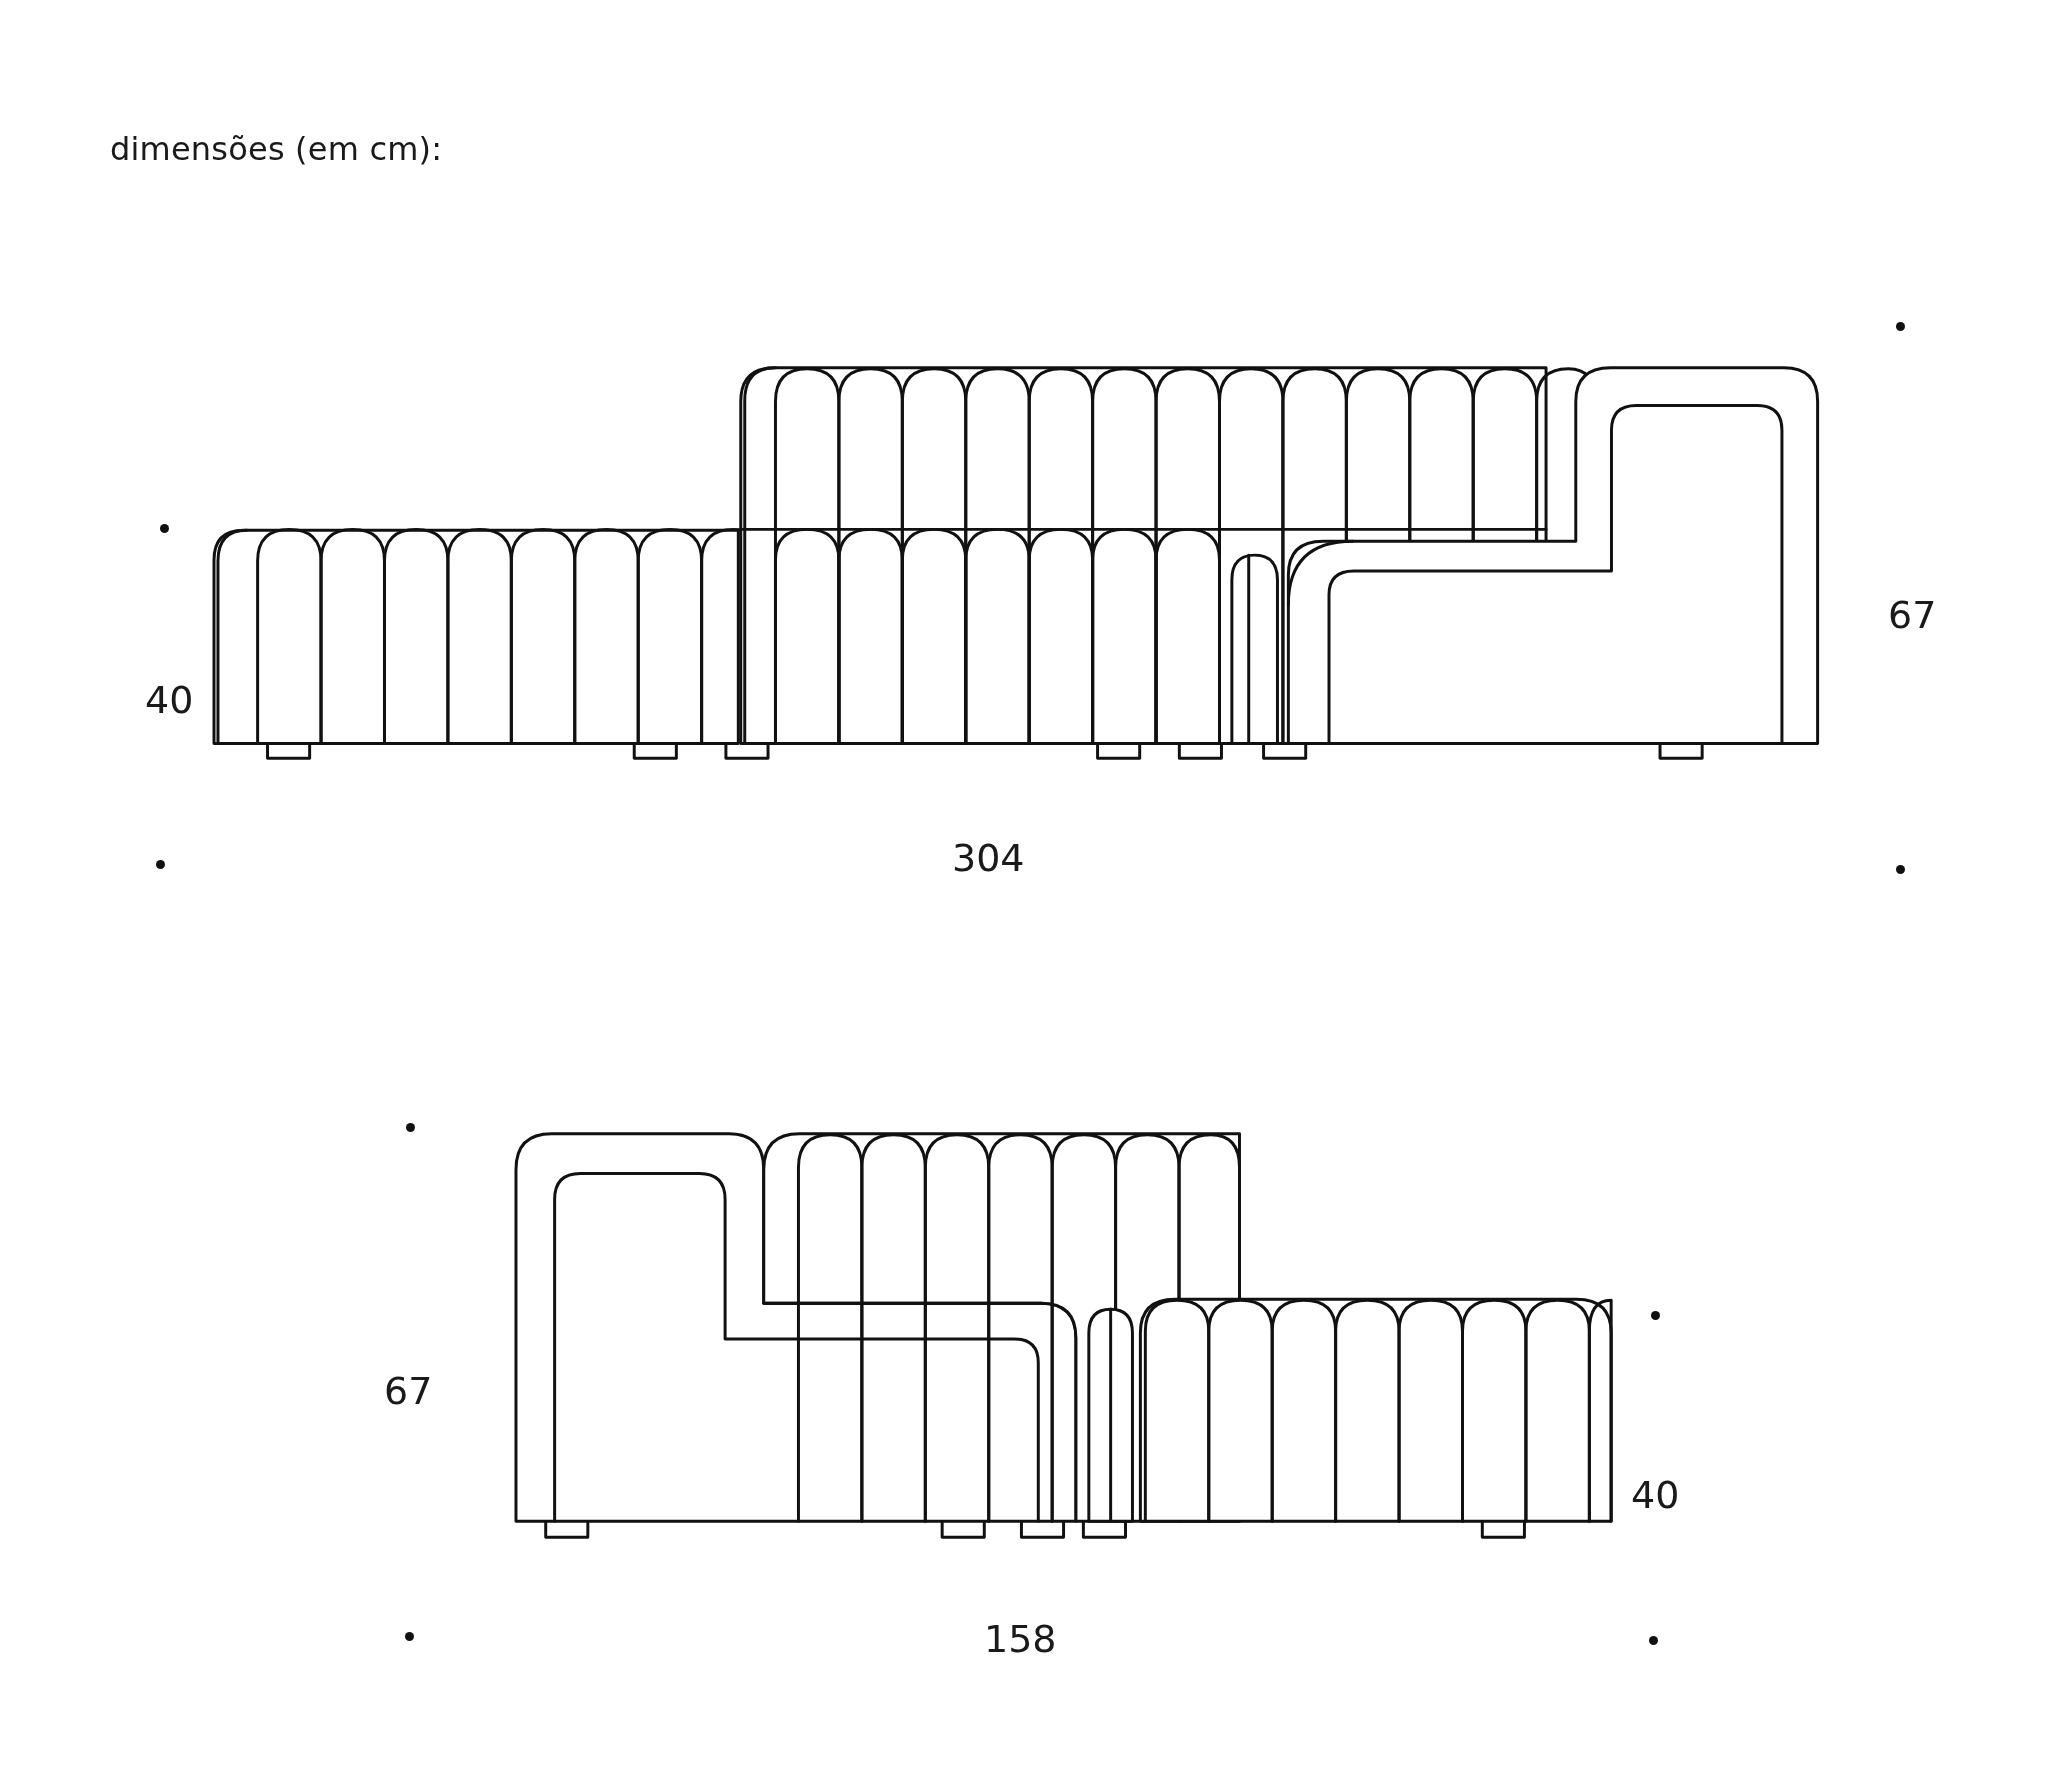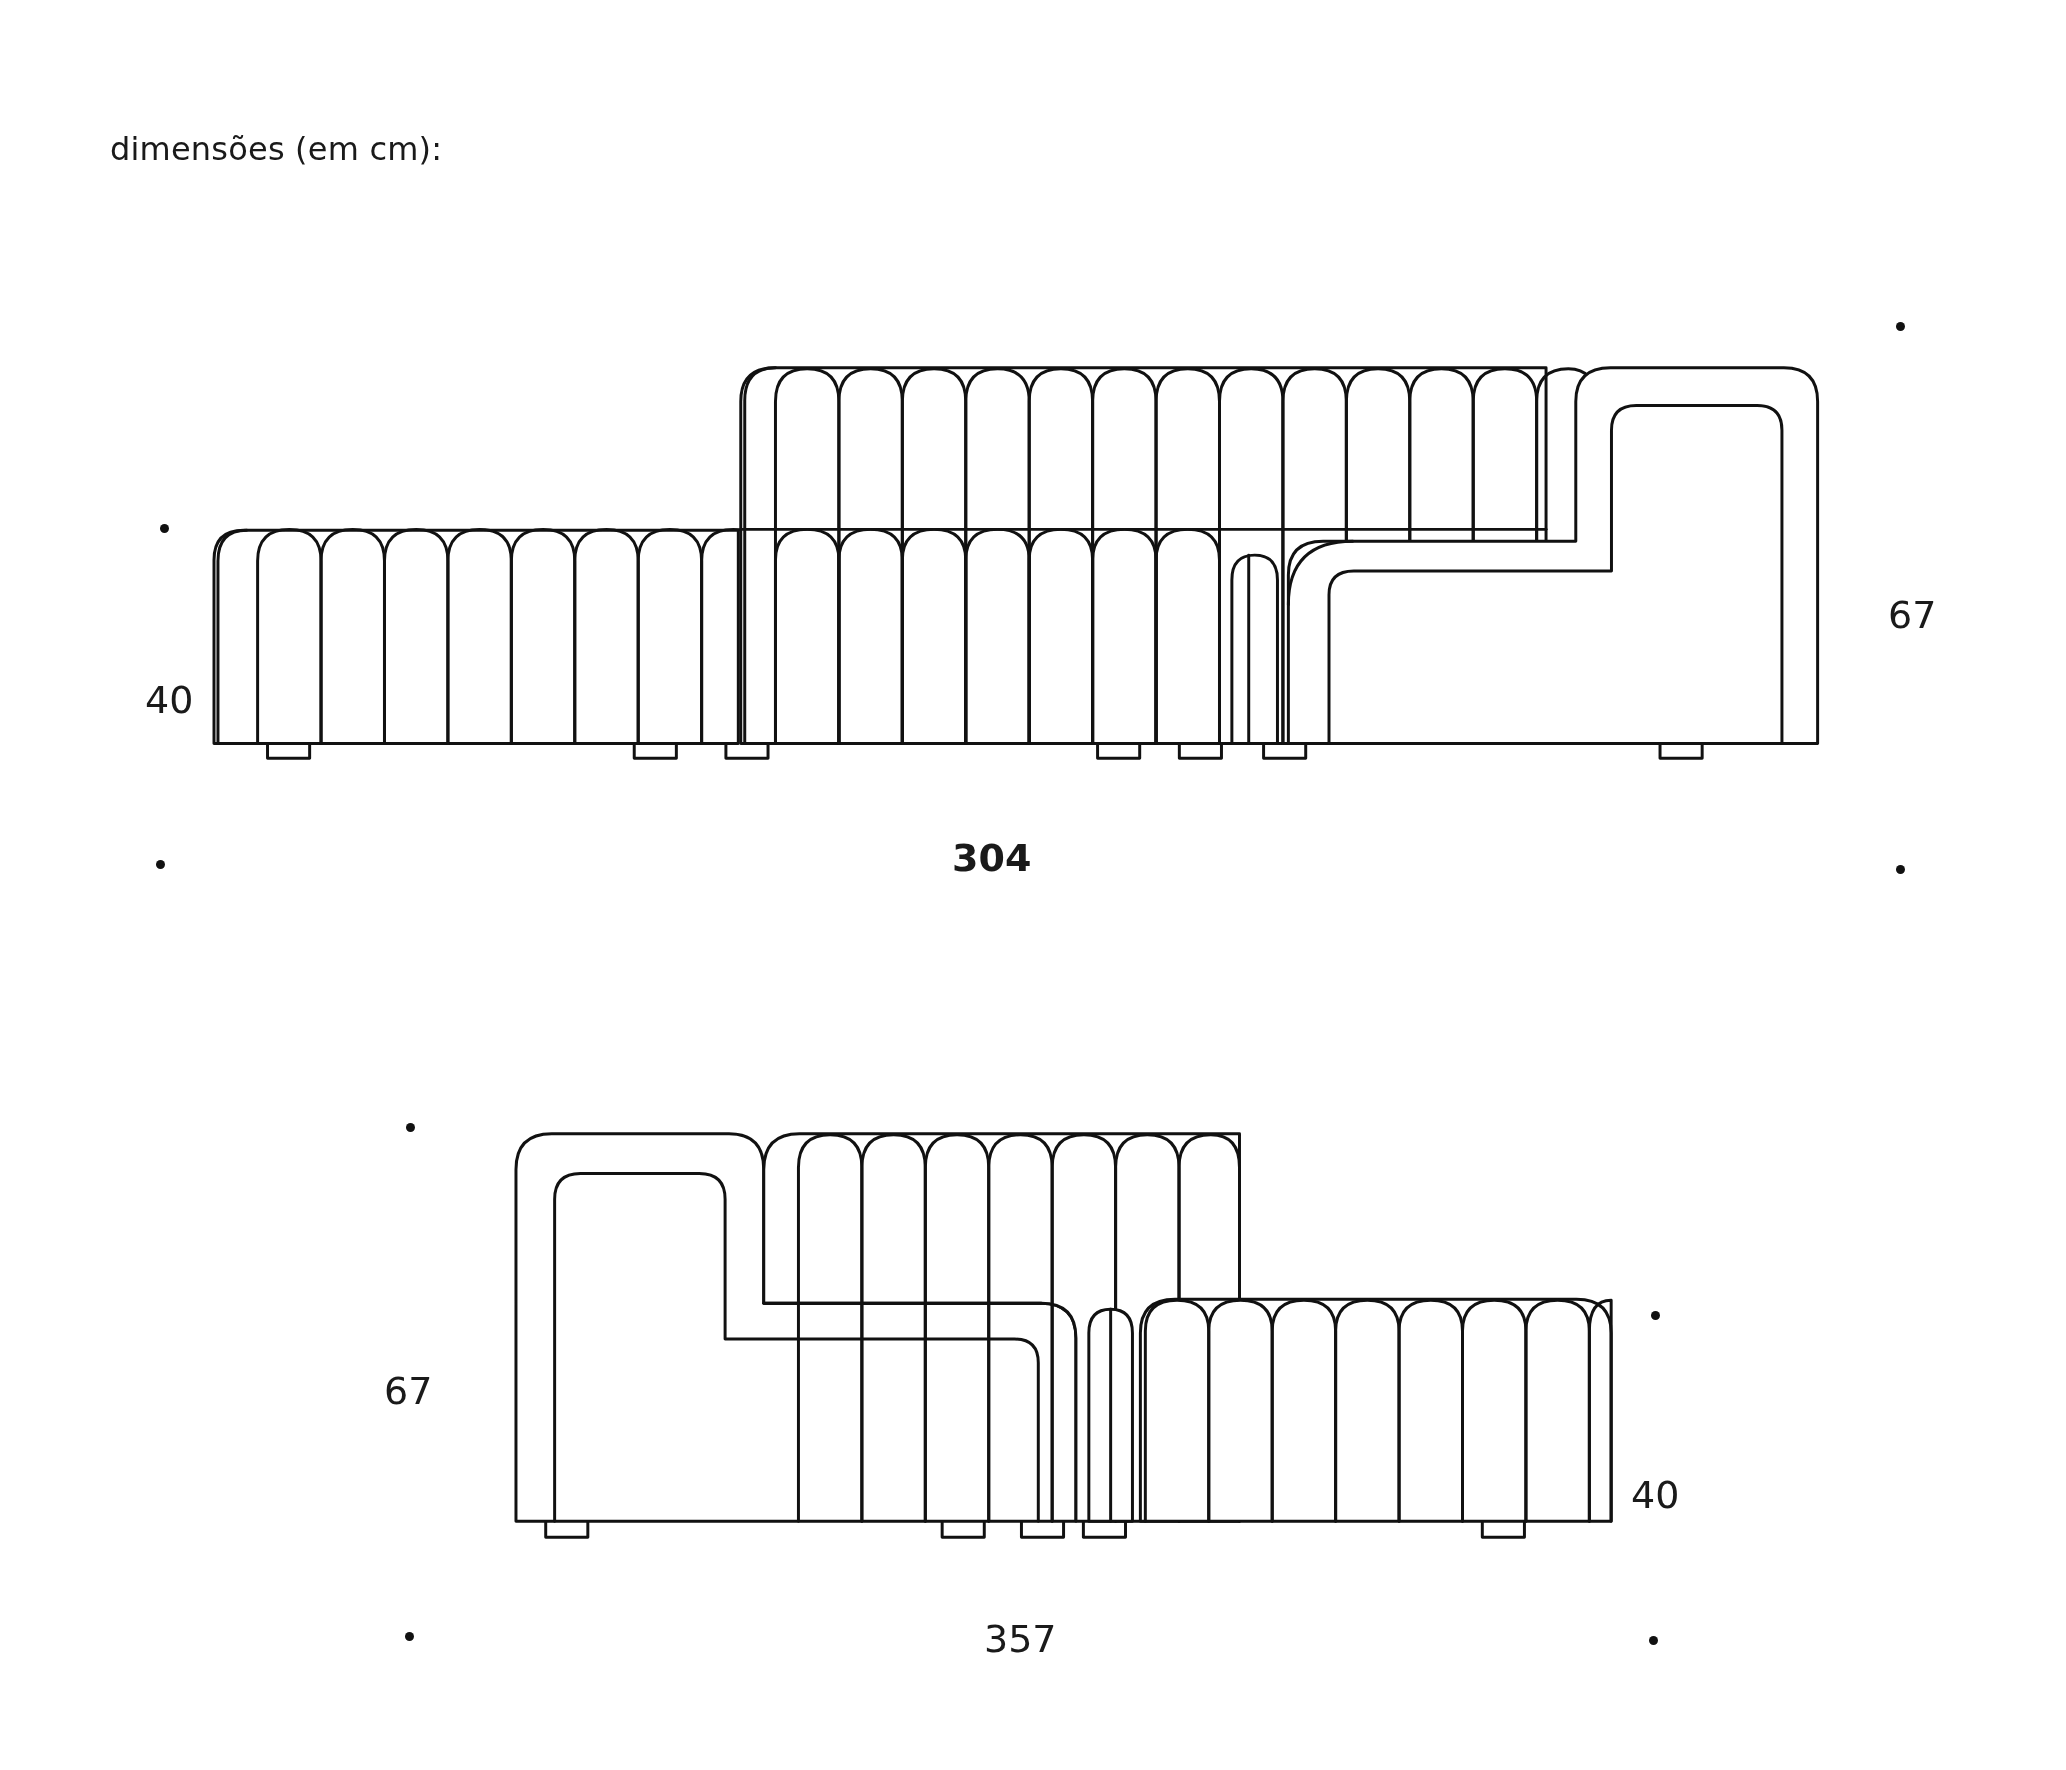--- a/index.html
+++ b/index.html
@@ -148,21 +148,21 @@
       <path class="fillwhite" d="M 2180 800 L 2180 460 Q 2180 392 2250 392 L 2760 392 L 2760 110 Q 2760 42 2830 42 L 3180 42 Q 3248 42 3248 110 L 3248 800 Z"></path>
 
       <path class="ln" d="M 2262 800 L 2262 500 Q 2262 452 2312 452 L 2832 452 L 2832 168 Q 2832 118 2882 118 L 3126 118 Q 3176 118 3176 168 L 3176 800"></path>
 
       <path class="ln" d="M 2180 520 Q 2180 392 2310 392"></path>
     </svg>
   </div>
 
   <div class="dim-label" style="left:145px; top:667px;">40</div>
   <div class="dim-label" style="left:1888px; top:582px;">67</div>
-  <div class="dim-label" style="left:952px; top:825px;font-weight:bold;">304</div>
+  <div class="dim-label" style="left:952px; top:825px;">304</div>
 
   <div class="view" style="left:496px; top:1115px;">
     <svg width="1150" height="446" viewBox="0 0 2320 900">
 
       <g>
         <path class="ln" d="M 100 820 L 100 852 L 185 852 L 185 820"></path>
         <path class="ln" d="M 900 820 L 900 852 L 985 852 L 985 820"></path>
         <path class="ln" d="M 1060 820 L 1060 852 L 1145 852 L 1145 820"></path>
         <path class="ln" d="M 1185 820 L 1185 852 L 1270 852 L 1270 820"></path>
         <path class="ln" d="M 1990 820 L 1990 852 L 2075 852 L 2075 820"></path>
@@ -198,16 +198,16 @@
         <path class="ln" d="M 1822 820 L 1822 436 Q 1822 374 1886 374 Q 1950 374 1950 436 L 1950 820"></path>
         <path class="ln" d="M 1950 820 L 1950 436 Q 1950 374 2014 374 Q 2078 374 2078 436 L 2078 820"></path>
         <path class="ln" d="M 2078 820 L 2078 436 Q 2078 374 2142 374 Q 2206 374 2206 436 L 2206 820"></path>
         <path class="ln" d="M 2206 820 L 2206 436 Q 2206 374 2250 374 L 2250 820"></path>
       </g>
     </svg>
   </div>
 
   <div class="dim-label" style="left:384px; top:1358px;">67</div>
   <div class="dim-label" style="left:1631px; top:1462px;">40</div>
-  <div class="dim-label" style="left:984px; top:1606px;">357</div>
+  <div class="dim-label" style="left:984px; top:1606px;">158</div>
 
 </div>
 
 
 </body></html>

